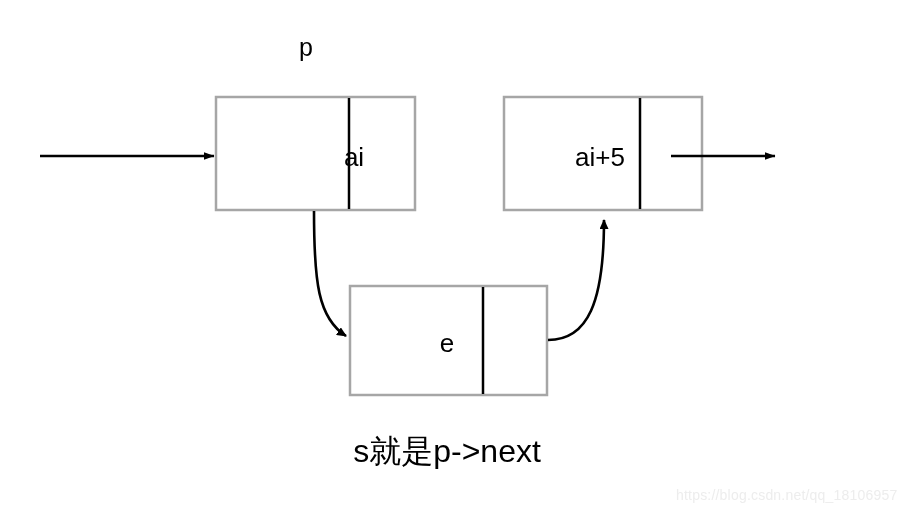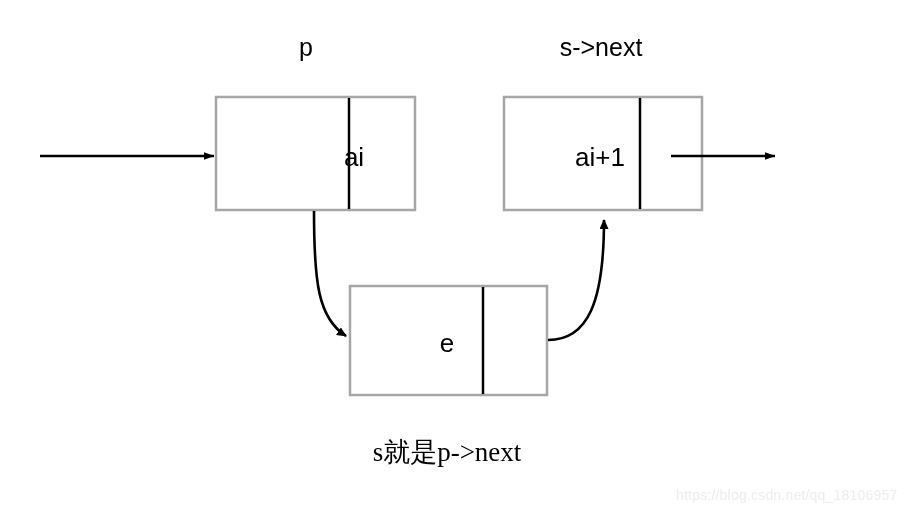--- a/index.html
+++ b/index.html
@@ -33,25 +33,25 @@
   .pointer-label {
     position: absolute;
     font-size: 25px;
     color: #000000;
     white-space: nowrap;
     transform: translate(-50%, -50%);
     font-family: "Liberation Sans", "DejaVu Sans", sans-serif;
   }
   .caption {
     position: absolute;
-    font-size: 27px;
+    font-size: 32px;
     color: #000000;
     white-space: nowrap;
     transform: translate(-50%, -50%);
-    font-family: Liberation Serif, serif;
+    font-family: Liberation Sans, sans-serif;
   }
   .watermark {
     position: absolute;
     font-size: 14px;
     color: #ededed;
     white-space: nowrap;
     letter-spacing: 0.2px;
     font-family: "Liberation Sans", "DejaVu Sans", sans-serif;
   }
 </style>
@@ -89,25 +89,24 @@
 
     <line x1="671" y1="156" x2="775" y2="156" stroke="#000000" stroke-width="2.6" marker-end="url(#arrowhead)"></line>
 
     <path d="M 314 211 C 314 282 318 318 346 336" fill="none" stroke="#000000" stroke-width="2.6" marker-end="url(#arrowhead-curve)"></path>
 
     <path d="M 548 340 C 588 340 604 302 604 220" fill="none" stroke="#000000" stroke-width="2.6" marker-end="url(#arrowhead-curve)"></path>
   </svg>
 
   <div class="pointer-label" style="left:306px; top:47px;">p</div>
 
-  <div class="pointer-label" style="left:601px; top:47px;">s-&gt;next</div>
 
   <div class="node-text" style="left:311px; top:157px;margin-left:43px;">ai</div>
 
-  <div class="node-text" style="left:600px; top:157px;">ai+1</div>
+  <div class="node-text" style="left:600px; top:157px;">ai+5</div>
 
   <div class="node-text" style="left:447px; top:343px;">e</div>
 
   <div class="caption" style="left:447px; top:452px;">s就是p-&gt;next</div>
 
   <div class="watermark" style="left:676px; top:487px;">https://blog.csdn.net/qq_18106957</div>
 
 </div>
 
 </body></html>

